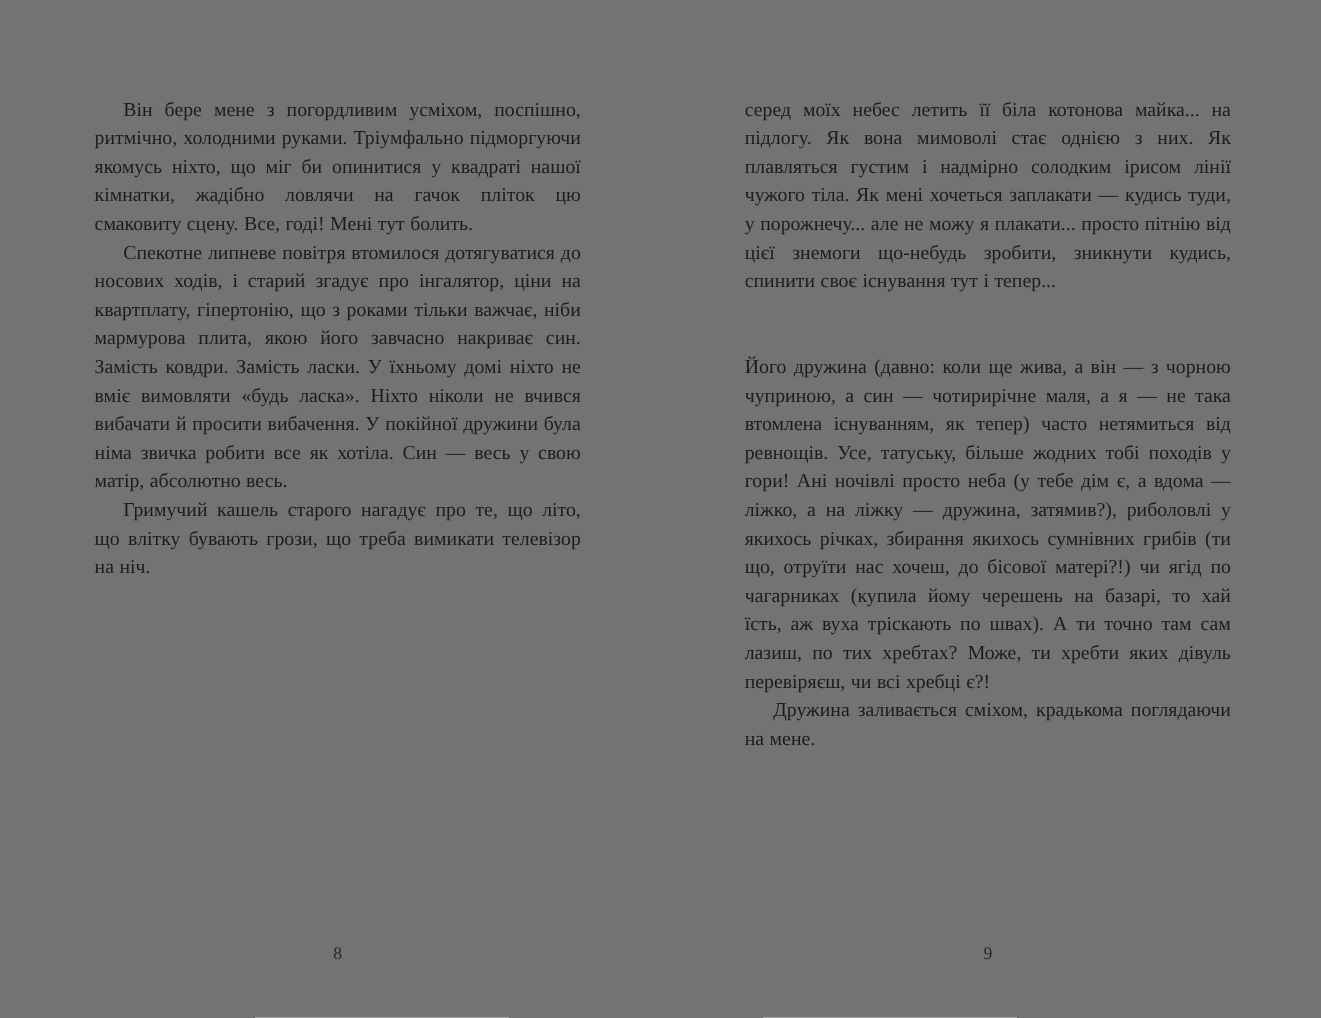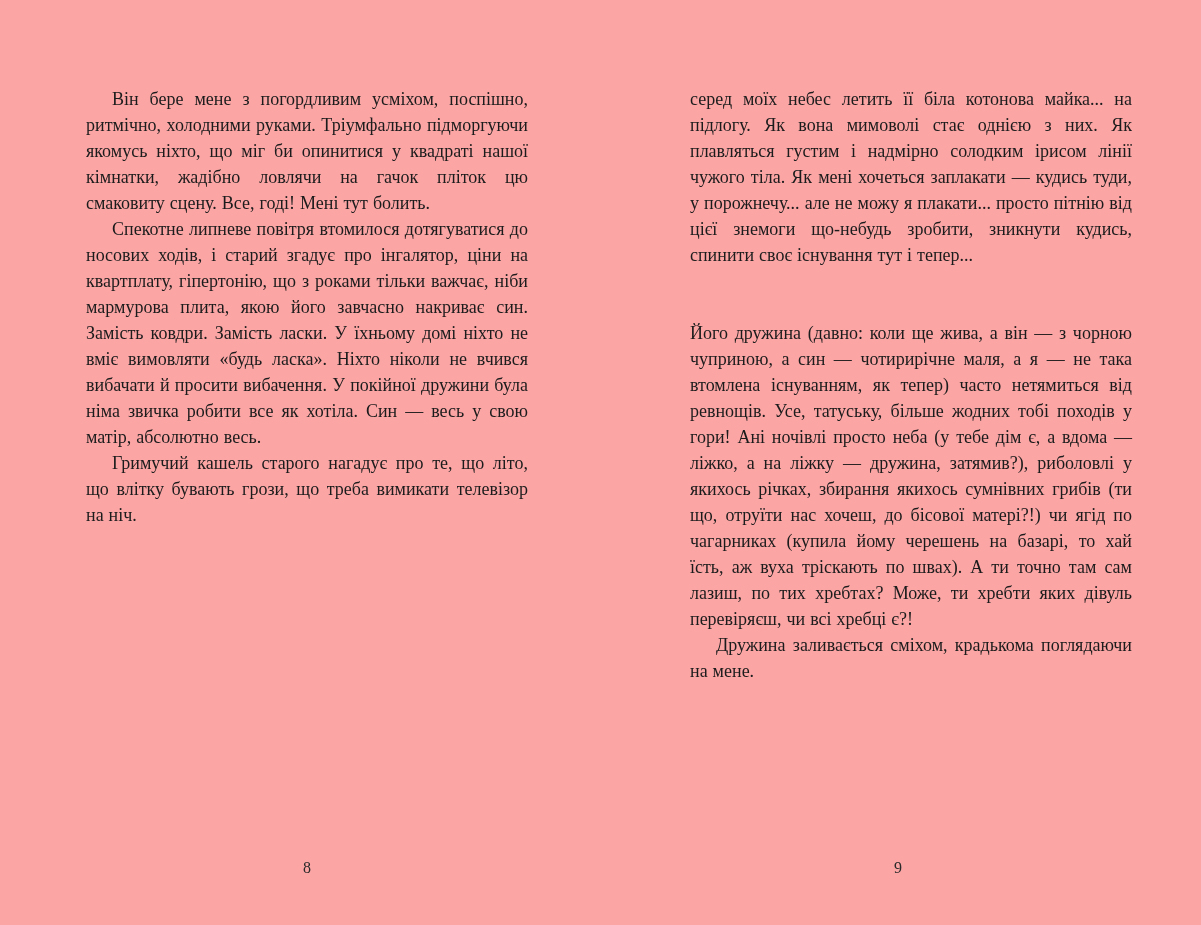--- a/index.html
+++ b/index.html
@@ -11,29 +11,29 @@
     width: 1201px;
     height: 925px;
     position: relative;
     overflow: hidden;
     font-family: "Liberation Serif", "DejaVu Serif", serif;
     color: #1c1c1c;
   }
   .spread {
     position: absolute;
     inset: 0;
-    background: #fca5a5;
+    background: #737373;
   }
   .page {
     position: absolute;
     top: 86px;
     width: 442px;
   }
   .page-left  { left: 86px; }
-  .page-right { left: 677px; margin-left: 13px; }
+  .page-right { left: 677px; }
   .page-text p.book-par {
     margin: 0;
     font-size: 18px;
     line-height: 26px;
     text-align: justify;
     word-spacing: 0.5px;
   }
   .page-text p.indent {
     text-indent: 26px;
   }

